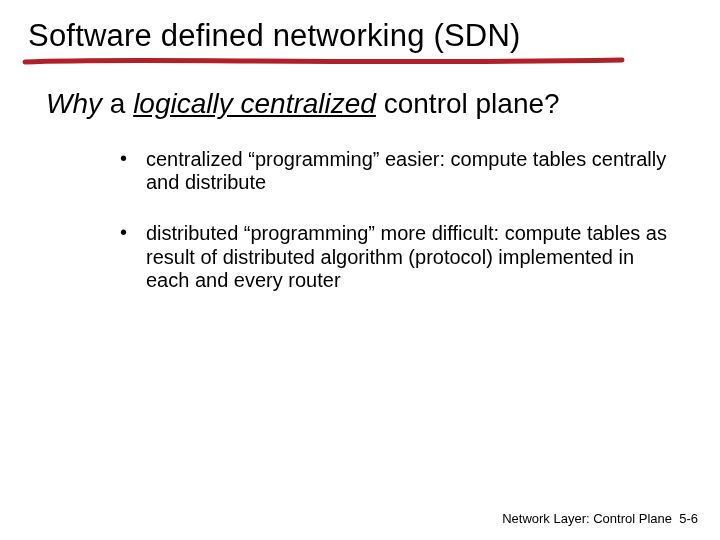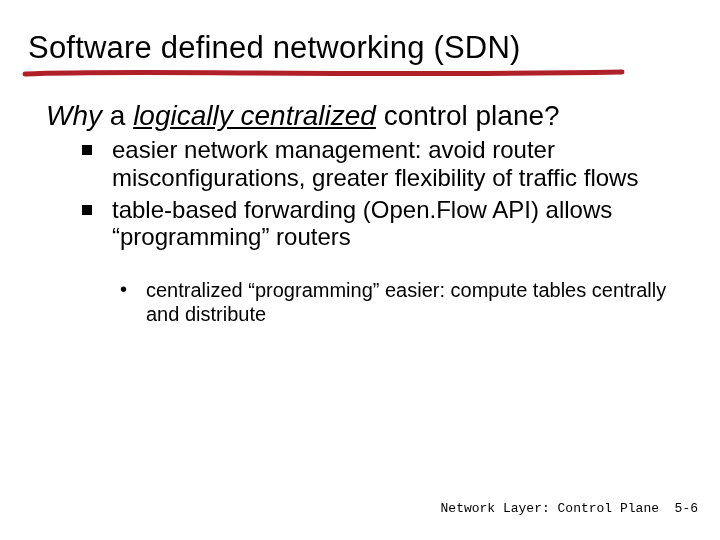--- a/index.html
+++ b/index.html
@@ -6,21 +6,21 @@
   body {
     width: 720px;
     height: 540px;
     background: #ffffff;
     font-family: Arial, Helvetica, sans-serif;
     color: #000;
     position: relative;
     overflow: hidden;
   }
   .slide {
-    padding: 30px 28px 0 28px;
+    padding: 18px 28px 0 28px;
   }
   .title-wrap {
     position: relative;
     margin-bottom: 34px;
   }
   .title {
     font-size: 31px;
     font-weight: 400;
     letter-spacing: 0.2px;
   }
@@ -78,51 +78,47 @@
   ul.lvl2 > li::before {
     content: "•";
     position: absolute;
     left: 0;
     top: -1px;
     font-size: 20px;
   }
   .footer {
     position: absolute;
     right: 22px;
-    bottom: 24px;
+    bottom: 14px;
     font-size: 13px;
     color: #000;
-    font-family: Liberation Mono, monospace;
   }
 </style>
 </head>
 <body>
 
 <div class="slide">
 
   <div class="title-wrap">
     <div class="title">Software defined networking (SDN)</div>
     <div class="underline">
       <svg viewBox="0 0 610 12" width="610" height="12">
         <path d="M3 6 C 120 1, 300 9, 600 4" stroke="#b02028" stroke-width="5" fill="none" stroke-linecap="round"></path>
       </svg>
     </div>
   </div>
 
   <div class="intro">
     <span class="why">Why</span><span> a </span><span class="lc">logically centralized</span><span> control plane?</span>
   </div>
 
-  <ul class="lvl1">
-    <li><span>easier network management: avoid router misconfigurations, greater flexibility of traffic flows</span></li>
-    <li><span>table-based forwarding (Open.Flow API) allows “programming” routers</span></li>
-  </ul>
 
   <ul class="lvl2">
     <li><span>centralized “programming” easier: compute tables centrally and distribute</span></li>
+    <li><span>distributed “programming” more difficult: compute tables as result of distributed algorithm (protocol) implemented in each and every router</span></li>
   </ul>
 
 
 </div>
 
 <div class="footer">
   <span>Network Layer: Control Plane</span>&nbsp;&nbsp;<span>5-6</span>
 </div>
 
 </body></html>

